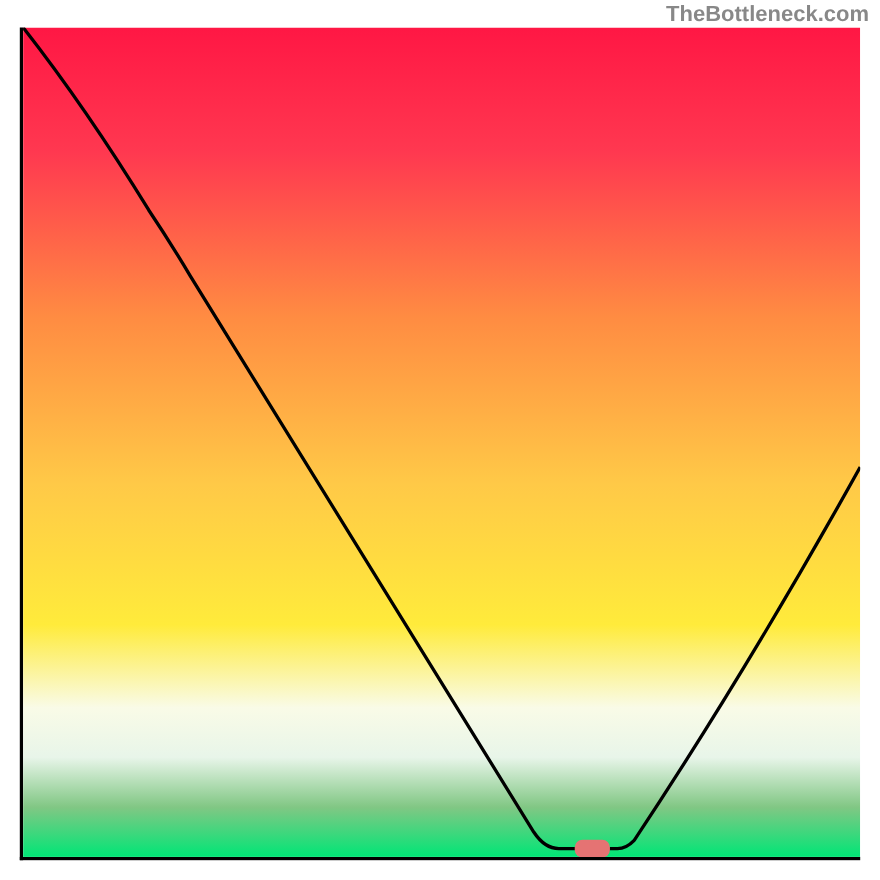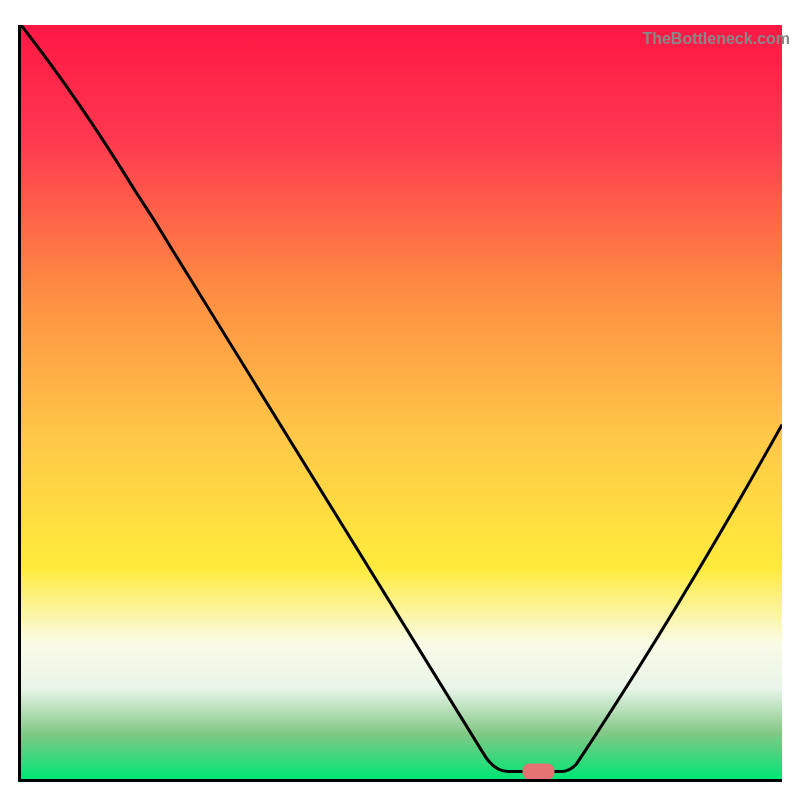--- a/index.html
+++ b/index.html
@@ -12,25 +12,24 @@
   }
   .container {
     position: relative;
     width: 800px;
     height: 800px;
   }
   .watermark {
     position: absolute;
     top: 2px;
     right: 10px;
-    font-size: 16px;
+    font-size: 20px;
     font-weight: bold;
     color: #888;
     z-index: 10;
-    margin-top: 28px;
   }
   .plot-area {
     position: absolute;
     left: 18px;
     top: 25px;
     width: 764px;
     height: 757px;
     border: 3px solid black;
     border-top: none;
     border-right: none;

